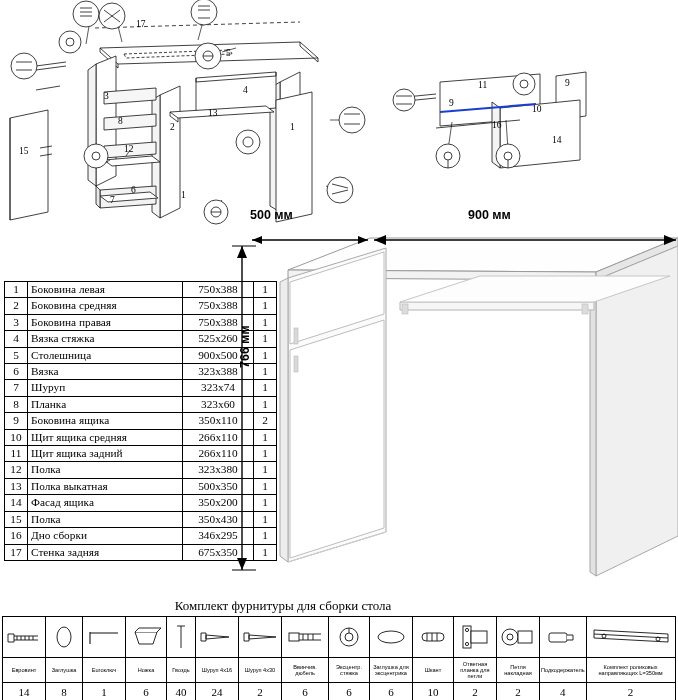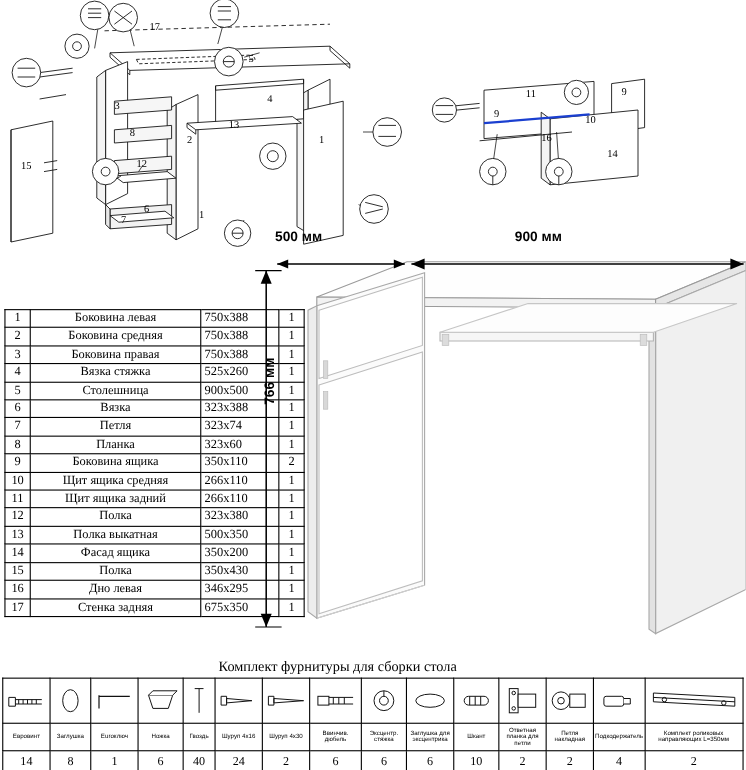--- a/index.html
+++ b/index.html
@@ -8,28 +8,28 @@
   .abs{position:absolute;}
 
   
   .exploded{position:absolute;left:0;top:0;width:678px;height:228px;}
 
   
   table.parts{position:absolute;left:4px;top:281px;border-collapse:collapse;font-size:11.3px;
               font-family:"Liberation Serif",serif;}
   table.parts td{border:1px solid #000;padding:0 3px;height:15.4px;line-height:15.4px;}
   td.num{width:16px;text-align:center;}
-  td.nm{width:148px;text-align:center;}
-  td.dim{width:64px;text-align:left;}
+  td.nm{width:148px;text-align:left;}
+  td.dim{width:64px;text-align:center;}
   td.qty{width:16px;text-align:center;}
 
   
   .hwwrap{position:absolute;left:2px;top:616px;width:672px;}
   .hwtitle{position:absolute;left:0;top:598px;width:566px;text-align:center;font-size:13px;
-           font-family:"Liberation Serif",serif;padding-left:24px;}
+           font-family:"Liberation Serif",serif;}
   table.hw{border-collapse:collapse;font-family:"Liberation Sans",sans-serif;width:672px;}
   table.hw td{border:1px solid #000;text-align:center;vertical-align:middle;}
   table.hw tr.pic td{height:38px;}
   table.hw tr.lbl td{height:24px;font-size:5.6px;line-height:6.2px;padding:0 1px;}
   table.hw tr.cnt td{height:15px;font-size:11px;font-family:"Liberation Serif",serif;}
 
   
   .desk{position:absolute;left:250px;top:236px;width:428px;height:356px;text-align:right;}
   .dimtxt{position:absolute;font-size:12.5px;font-weight:bold;font-family:"Liberation Sans",sans-serif;}
   .vtxt{transform:rotate(-90deg);transform-origin:0 0;}
@@ -215,21 +215,21 @@
           <td class="qty">1</td>
         </tr>
       <tr>
           <td class="num">6</td>
           <td class="nm">Вязка</td>
           <td class="dim">323х388</td>
           <td class="qty">1</td>
         </tr>
       <tr>
           <td class="num">7</td>
-          <td class="nm">Петля</td>
+          <td class="nm">Шуруп</td>
           <td class="dim">323х74</td>
           <td class="qty">1</td>
         </tr>
       <tr>
           <td class="num">8</td>
           <td class="nm">Планка</td>
           <td class="dim">323х60</td>
           <td class="qty">1</td>
         </tr>
       <tr>
@@ -269,21 +269,21 @@
           <td class="qty">1</td>
         </tr>
       <tr>
           <td class="num">15</td>
           <td class="nm">Полка</td>
           <td class="dim">350х430</td>
           <td class="qty">1</td>
         </tr>
       <tr>
           <td class="num">16</td>
-          <td class="nm">Дно левая</td>
+          <td class="nm">Дно сборки</td>
           <td class="dim">346х295</td>
           <td class="qty">1</td>
         </tr>
       <tr>
           <td class="num">17</td>
           <td class="nm">Стенка задняя</td>
           <td class="dim">675х350</td>
           <td class="qty">1</td>
         </tr>
     </tbody>

